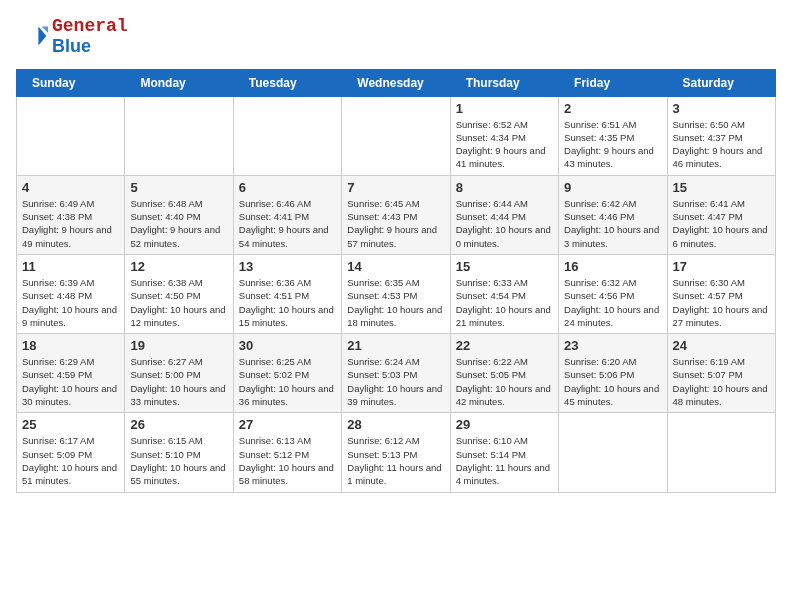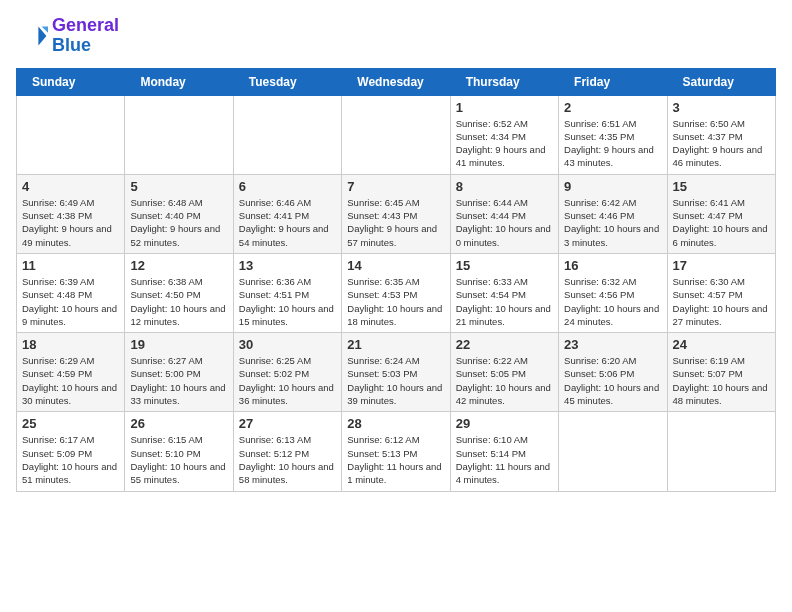--- a/index.html
+++ b/index.html
@@ -20,21 +20,21 @@
       display: flex;
       align-items: center;
       gap: 4px;
     }
     .logo-text {
       font-size: 18px;
       font-weight: bold;
       color: #000;
       line-height: 1.1;
     }
-    .logo-text span { color: #6d28d9; }
+    .logo-text span { color: #b91c1c; font-family: Liberation Mono, monospace; }
     .logo-icon {
       width: 32px;
       height: 32px;
     }
     .title-block {
       text-align: right;
     }
     .month-year {
       font-size: 32px;
       font-weight: bold;

